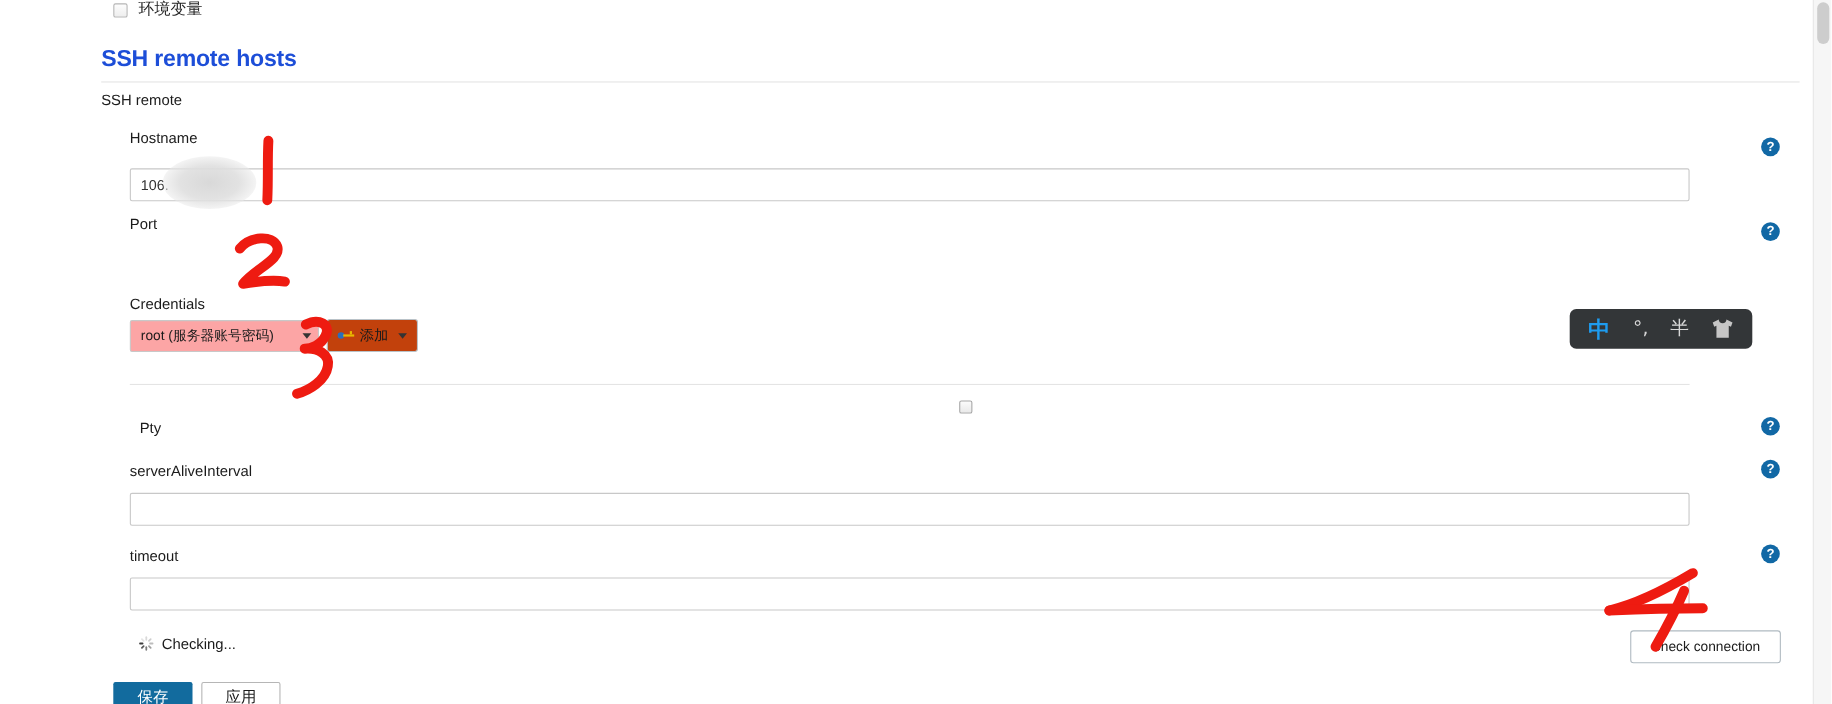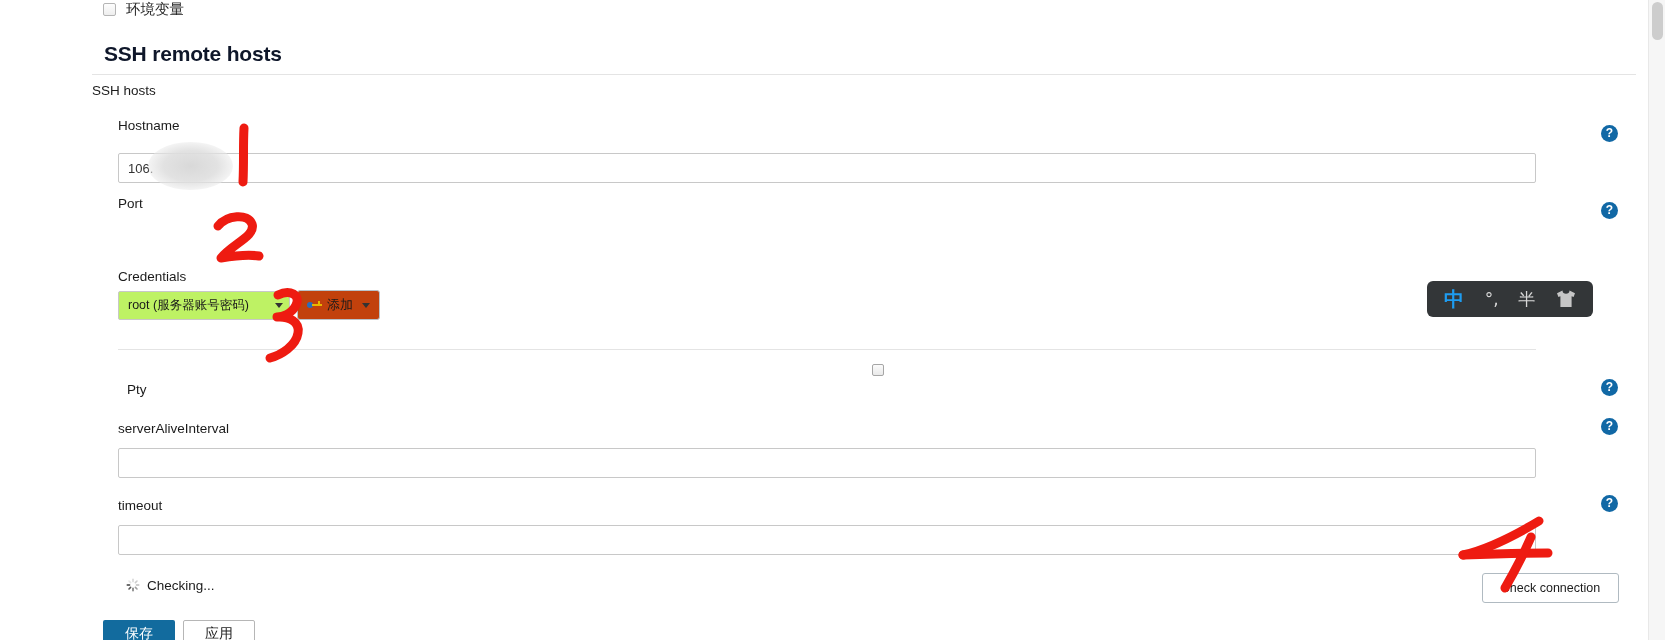--- a/index.html
+++ b/index.html
@@ -62,23 +62,22 @@
     color: #222;
     line-height: 1;
   }
 
   
   .section-title {
     position: absolute;
     left: 92px; top: 42px;
     font-size: 21px;
     font-weight: bold;
-    color: #0f172a;
+    color: #1d4ed8;
     letter-spacing: -0.2px;
-    margin-left: 12px;
   }
   .section-rule {
     position: absolute;
     left: 92px; top: 74px;
     width: 1544px; height: 1px;
     background: #e4e4e4;
   }
   .subsection-title {
     position: absolute;
     left: 92px; top: 83px;
@@ -119,21 +118,21 @@
     font-family: "Liberation Sans", sans-serif;
     cursor: pointer;
   }
 
   
   .cred-select {
     position: absolute;
     left: 118px; top: 291px;
     width: 172px; height: 29px;
     border: 1px solid #c8c8c8;
-    background: #bef264;
+    background: #fca5a5;
     border-radius: 2px;
     display: flex;
     align-items: center;
     padding: 0 6px 0 9px;
     font-size: 12.5px;
     color: #1b1b1b;
     white-space: nowrap;
     overflow: hidden;
   }
   .cred-select .caret {
@@ -328,21 +327,21 @@
 
   <div class="content">
 
     <div class="envvar-row">
       <span class="envvar-box"></span>
       <span class="envvar-label">环境变量</span>
     </div>
 
     <div class="section-title">SSH remote hosts</div>
     <div class="section-rule"></div>
-    <div class="subsection-title">SSH hosts</div>
+    <div class="subsection-title">SSH remote</div>
 
     <div class="field-label" style="left:118px; top:118px;">Hostname</div>
     <input class="text-input" style="left: 118px; top: 153px; width: 1418px;" value="106.">
     <div class="help-icon" style="left:1601px; top:125px;">?</div>
     <div class="redaction"></div>
 
     <div class="field-label" style="left:118px; top:196px;">Port</div>
     <div class="help-icon" style="left:1601px; top:202px;">?</div>
 
     <div class="field-label" style="left:118px; top:269px;">Credentials</div>

